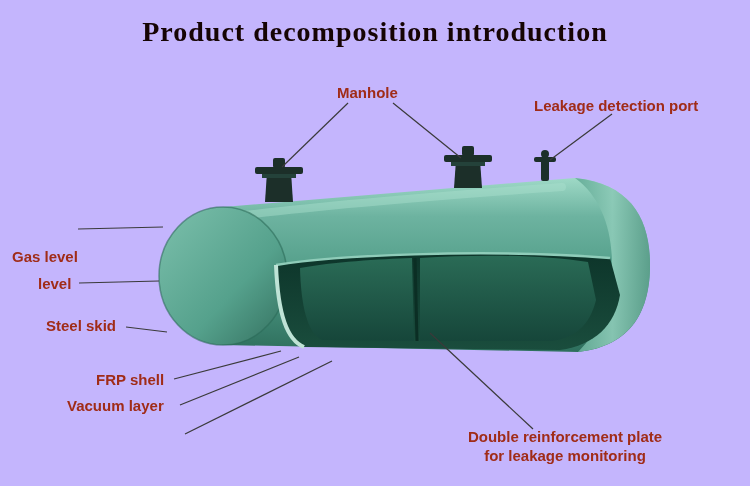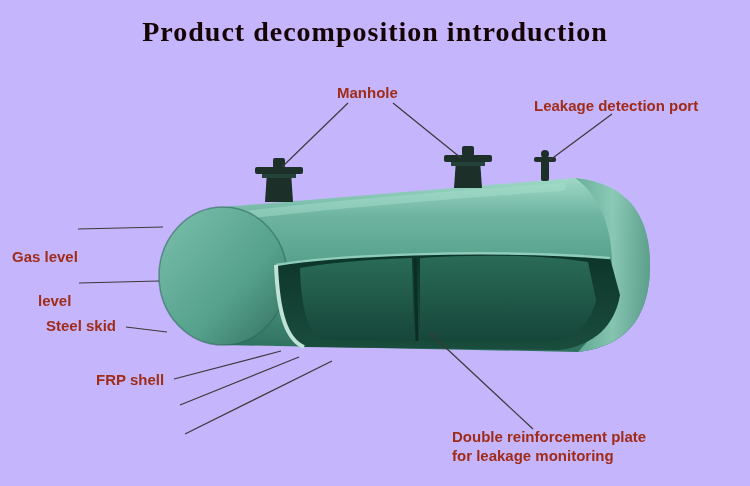--- a/index.html
+++ b/index.html
@@ -16,26 +16,26 @@
     position:absolute;
     color:#a02c18;
     font-size:15px; font-weight:600;
     font-family:"Liberation Sans", sans-serif;
     white-space:pre-line;
     line-height:1.25;
   }
   #lbl-manhole { left:337px; top:84px; }
   #lbl-leak    { left:534px; top:97px; }
   #lbl-gas     { left:12px;  top:220px;margin-top:28px; }
-  #lbl-level   { left:38px;  top:275px;margin-top:17px; }
+  #lbl-level   { left:38px;  top:275px; }
   #lbl-skid    { left:46px;  top:317px; }
   #lbl-frp     { left:96px;  top:371px; }
   #lbl-vacuum  { left:67px;  top:397px; }
   #lbl-inner   { left:8px;   top:427px; }
-  #lbl-double  { left:452px; top:428px; width:226px; }
+  #lbl-double  { left:452px; top:428px; width:226px; text-align:center; }
   svg.diagram { position:absolute; left:0; top:0; }
 </style>
 </head>
 <body>
 
 <div class="stage">
 
   <h1 class="title">Product decomposition introduction</h1>
 
   <svg class="diagram" width="750" height="486" viewBox="0 0 750 486" aria-hidden="true">
@@ -123,16 +123,17 @@
       <line x1="533" y1="429" x2="430" y2="333"></line>
     </g>
   </svg>
 
   <div class="lbl" id="lbl-manhole">Manhole</div>
   <div class="lbl" id="lbl-leak">Leakage detection port</div>
   <div class="lbl" id="lbl-gas">Gas level</div>
   <div class="lbl" id="lbl-level">level</div>
   <div class="lbl" id="lbl-skid">Steel skid</div>
   <div class="lbl" id="lbl-frp">FRP shell</div>
+  <div class="lbl" id="lbl-vacuum">Vacuum layer</div>
   <div class="lbl" id="lbl-double">Double reinforcement plate
 for leakage monitoring</div>
 
 </div>
 
 </body></html>

